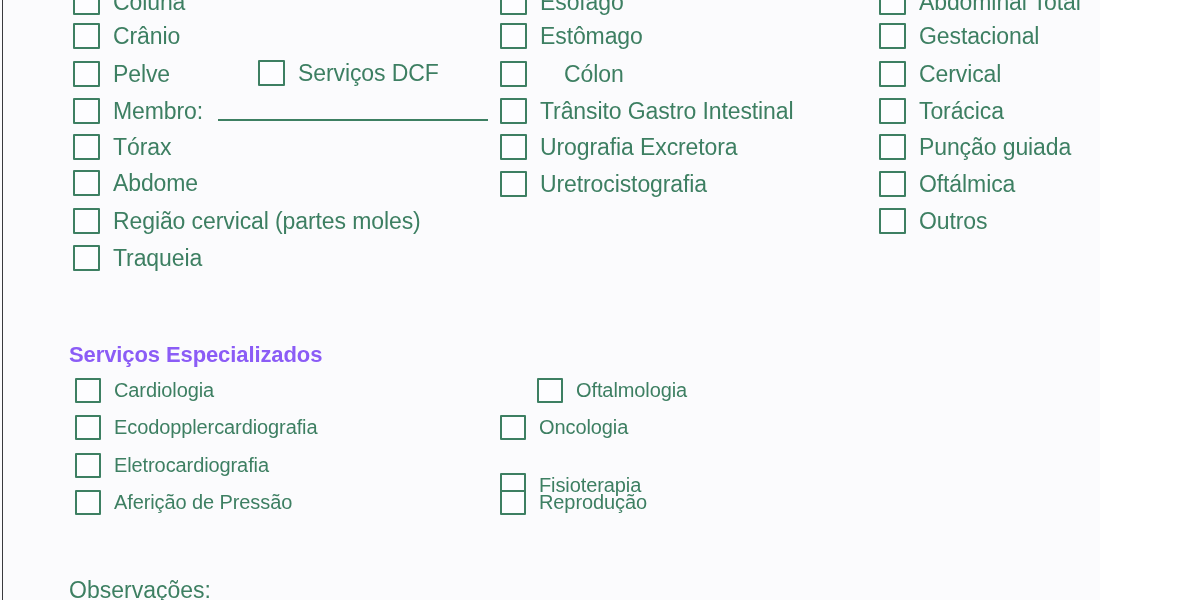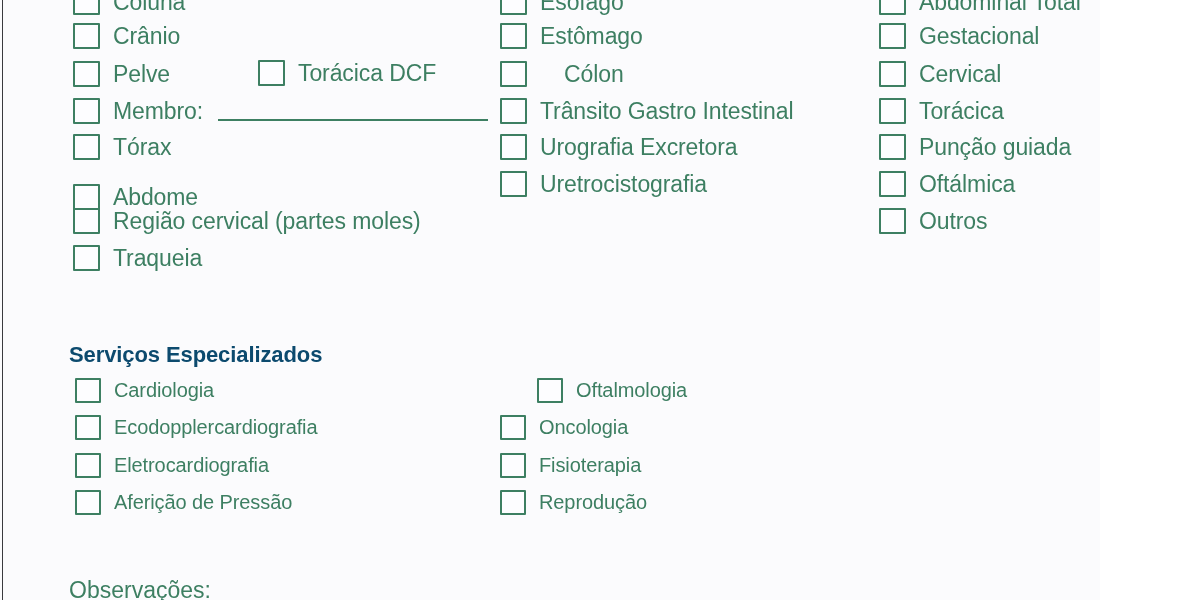--- a/index.html
+++ b/index.html
@@ -65,21 +65,21 @@
     letter-spacing: -0.1px;
   }
 
   .lbl.svc {
     font-size: 20px;
   }
 
   
   .heading {
     position: absolute;
-    color: #0c4a6e;
+    color: #8b5cf6;
     font-size: 22px;
     font-weight: bold;
     letter-spacing: -0.1px;
     white-space: nowrap;
   }
 
   
   .fill-line {
     position: absolute;
     height: 0;
@@ -112,35 +112,35 @@
     <span class="lbl">Crânio</span>
   </div>
 
   <div class="row" style="left:73px; top:61px;">
     <span class="cbox"></span>
     <span class="lbl">Pelve</span>
   </div>
 
   <div class="row" style="left:258px; top:60px;">
     <span class="cbox"></span>
-    <span class="lbl">Torácica DCF</span>
+    <span class="lbl">Serviços DCF</span>
   </div>
 
   <div class="row" style="left:73px; top:98px;">
     <span class="cbox"></span>
     <span class="lbl">Membro:</span>
   </div>
   <div class="fill-line" style="left:218px; top:119px; width:270px;"></div>
 
   <div class="row" style="left:73px; top:134px;">
     <span class="cbox"></span>
     <span class="lbl">Tórax</span>
   </div>
 
-  <div class="row" style="left:73px; top:184px;">
+  <div class="row" style="left:73px; top:170px;">
     <span class="cbox"></span>
     <span class="lbl">Abdome</span>
   </div>
 
   <div class="row" style="left:73px; top:208px;">
     <span class="cbox"></span>
     <span class="lbl">Região cervical (partes moles)</span>
   </div>
 
   <div class="row" style="left:73px; top:245px;">
@@ -238,21 +238,21 @@
   <div class="row" style="left:500px; top:377px;padding-left:37px;">
     <span class="cbox sm"></span>
     <span class="lbl svc">Oftalmologia</span>
   </div>
 
   <div class="row" style="left:500px; top:414px;">
     <span class="cbox sm"></span>
     <span class="lbl svc">Oncologia</span>
   </div>
 
-  <div class="row" style="left:500px; top:452px;">
+  <div class="row" style="left:500px; top:472px;">
     <span class="cbox sm"></span>
     <span class="lbl svc">Fisioterapia</span>
   </div>
 
   <div class="row" style="left:500px; top:489px;">
     <span class="cbox sm"></span>
     <span class="lbl svc">Reprodução</span>
   </div>
 
   <div class="obs" style="left:69px; top:577px;">Observações:</div>

